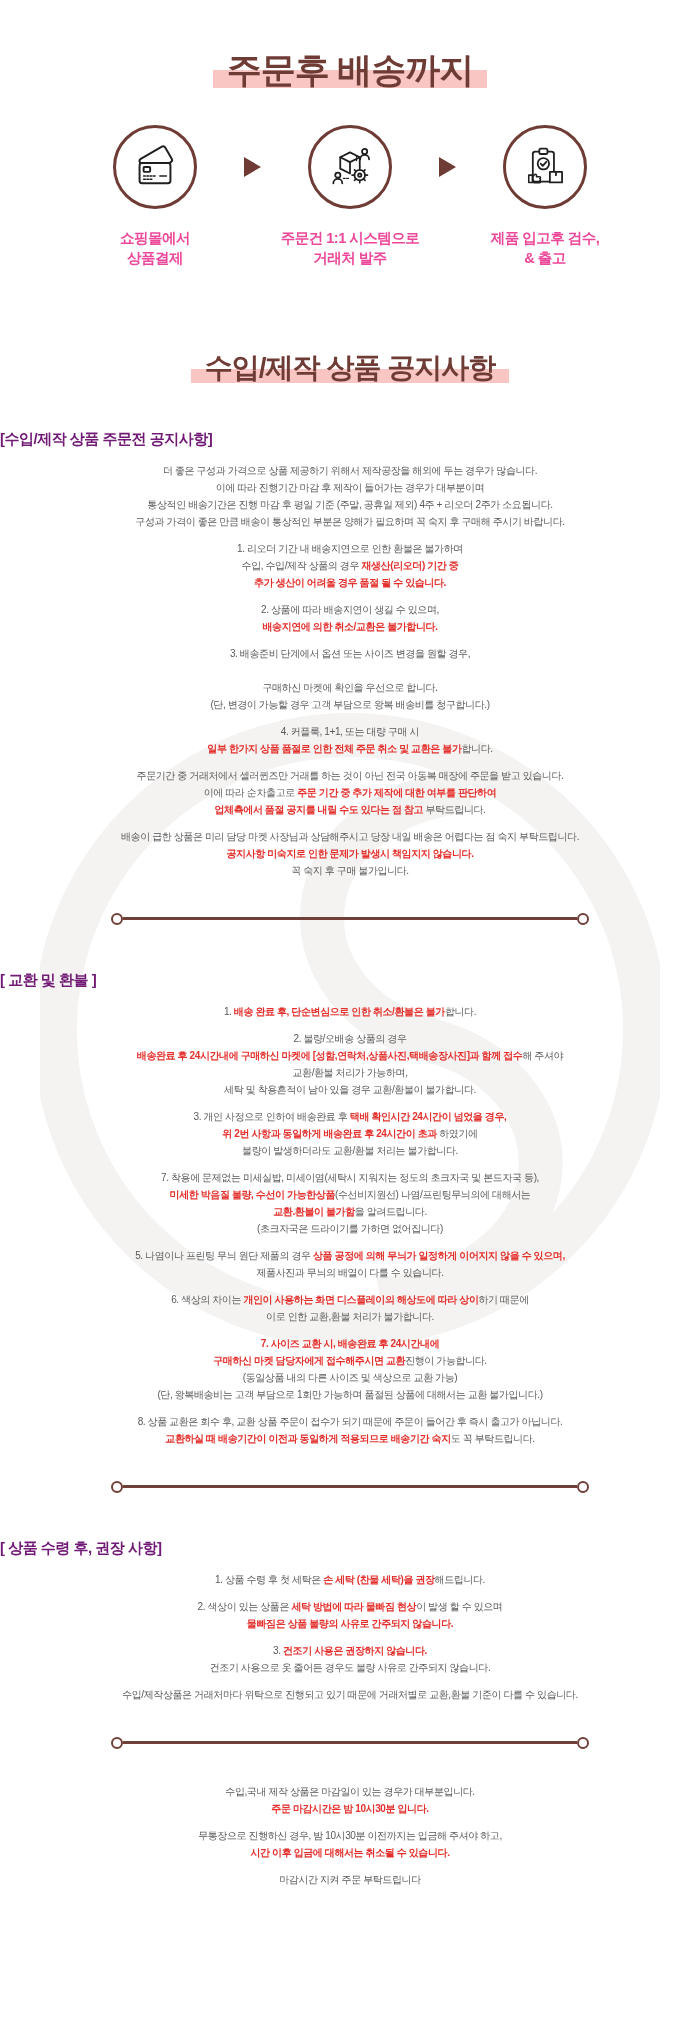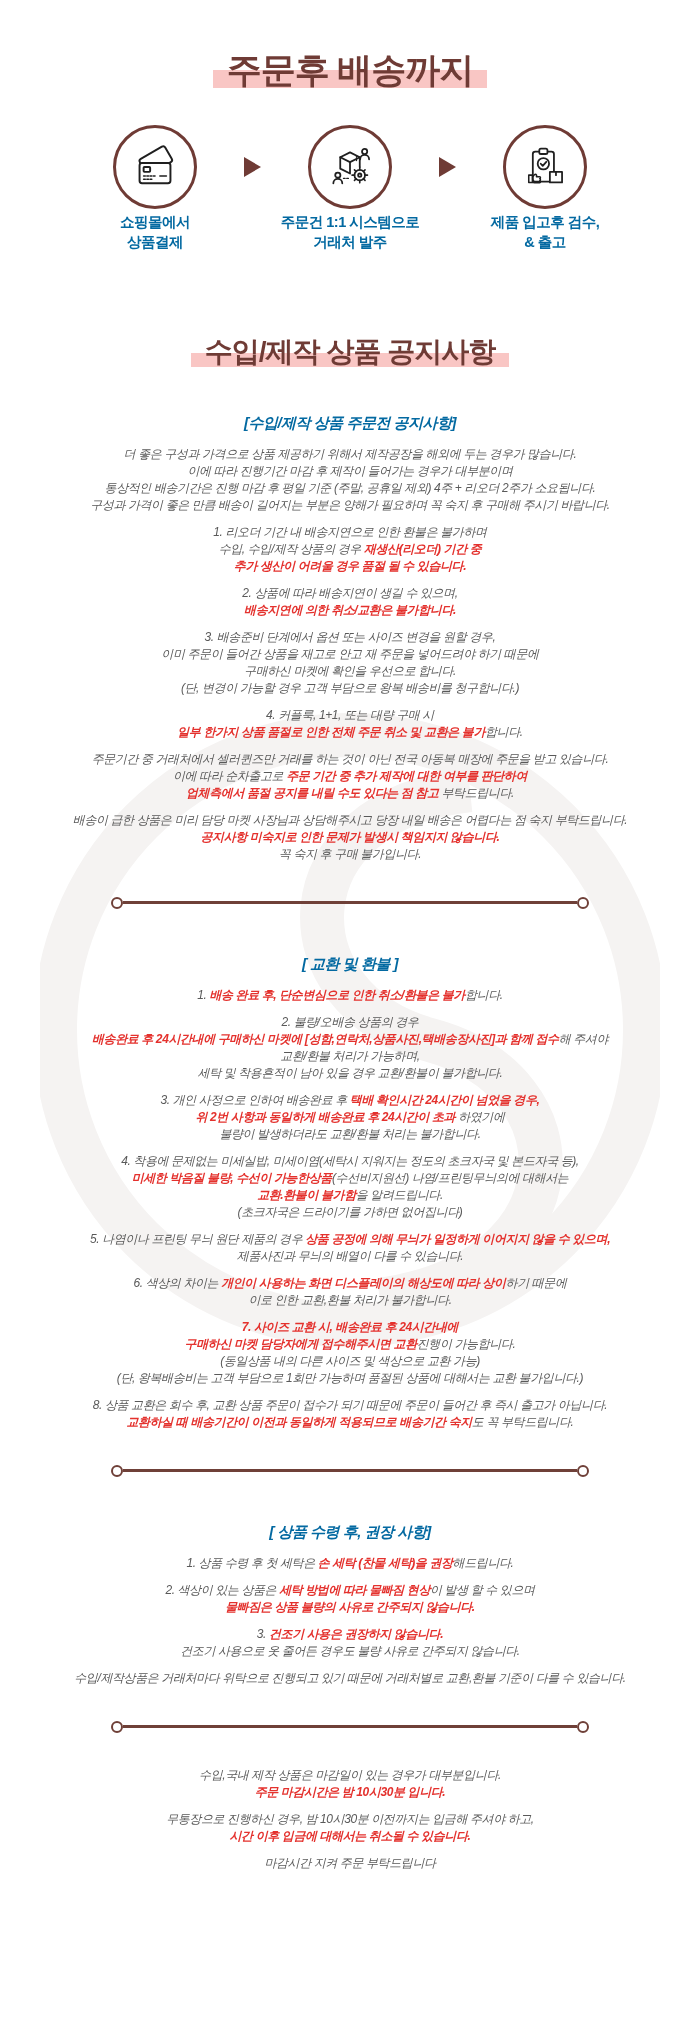--- a/index.html
+++ b/index.html
@@ -25,39 +25,39 @@
   }
 
   .steps{margin-top:36px;display:flex;justify-content:center;align-items:flex-start;}
   .step{width:178px;display:flex;flex-direction:column;align-items:center;}
   .circle{
     width:84px;height:84px;border:3px solid #6f3b35;border-radius:50%;
     display:flex;align-items:center;justify-content:center;background:#fff;box-sizing:border-box;
   }
   .circle svg{display:block;}
   .step-label{
-    margin-top:4px;color:#0369a1;font-weight:700;
+    margin-top:20px;color:#ec4899;font-weight:700;
     font-size:14.5px;line-height:1.35;text-align:center;letter-spacing:-0.5px;
   }
   .arrow{
     width:0;height:0;margin-top:32px;
     border-left:17px solid #6f3b35;
     border-top:10px solid transparent;border-bottom:10px solid transparent;
   }
 
   
   .notice{position:relative;margin-top:84px;}
   .sections{margin-top:0;}
   .block-heading{
-    margin:46px 0 13px;text-align:center;
-    color:#0369a1;font-size:15px;font-weight:700;letter-spacing:-0.5px;font-style:italic;
+    margin:46px 0 13px;
+    color:#701a75;font-size:15px;font-weight:700;letter-spacing:-0.5px;
   }
   .para{
     margin:10px 0;text-align:center;
-    color:#595959;font-size:12px;line-height:17px;letter-spacing:-0.4px;font-style:italic;
+    color:#595959;font-size:10px;line-height:17px;letter-spacing:-0.4px;
   }
   .para .red{color:#e4312d;font-weight:700;}
   .divider{
     margin:34px auto;width:478px;display:flex;align-items:center;
   }
   .divider .ring{
     width:8px;height:8px;border:2.5px solid #6f4038;border-radius:50%;
     background:#fff;flex:0 0 auto;box-sizing:content-box;
   }
   .divider .dline{flex:1;height:2.5px;background:#6f4038;}
@@ -139,37 +139,37 @@
         </div>
       </div>
 
     </div>
   </header>
 
   <section class="notice">
     <h2><span class="hl">수입/제작 상품 공지사항</span></h2>
     <div class="sections">
         <h3 class="block-heading">[수입/제작 상품 주문전 공지사항]</h3>
-        <p class="para"><span>더 좋은 구성과 가격으로 상품 제공하기 위해서 제작공장을 해외에 두는 경우가 많습니다.</span><br><span>이에 따라 진행기간 마감 후 제작이 들어가는 경우가 대부분이며</span><br><span>통상적인 배송기간은 진행 마감 후 평일 기준 (주말, 공휴일 제외) 4주 + 리오더 2주가 소요됩니다.</span><br><span>구성과 가격이 좋은 만큼 배송이 길어지는 부분은 양해가 필요하며 꼭 숙지 후 구매해 주시기 바랍니다.</span></p>
+        <p class="para"><span>더 좋은 구성과 가격으로 상품 제공하기 위해서 제작공장을 해외에 두는 경우가 많습니다.</span><br><span>이에 따라 진행기간 마감 후 제작이 들어가는 경우가 대부분이며</span><br><span>통상적인 배송기간은 진행 마감 후 평일 기준 (주말, 공휴일 제외) 4주 + 리오더 2주가 소요됩니다.</span><br><span>구성과 가격이 좋은 만큼 배송이 통상적인 부분은 양해가 필요하며 꼭 숙지 후 구매해 주시기 바랍니다.</span></p>
         <p class="para"><span>1. 리오더 기간 내 배송지연으로 인한 환불은 불가하며</span><br><span>수입, 수입/제작 상품의 경우 </span><span class="red">재생산(리오더) 기간 중</span><br><span class="red">추가 생산이 어려울 경우 품절 될 수 있습니다.</span></p>
         <p class="para"><span>2. 상품에 따라 배송지연이 생길 수 있으며,</span><br><span class="red">배송지연에 의한 취소/교환은 불가합니다.</span></p>
-        <p class="para"><span>3. 배송준비 단계에서 옵션 또는 사이즈 변경을 원할 경우,</span><br><span>이미 주문이 들어간 상품을 재고로 안고 재 주문을 넣어드려야 하기 때문에</span><br><span>구매하신 마켓에 확인을 우선으로 합니다.</span><br><span>(단, 변경이 가능할 경우 고객 부담으로 왕복 배송비를 청구합니다.)</span></p>
+        <p class="para"><span>3. 배송준비 단계에서 옵션 또는 사이즈 변경을 원할 경우,</span><br><br><span>구매하신 마켓에 확인을 우선으로 합니다.</span><br><span>(단, 변경이 가능할 경우 고객 부담으로 왕복 배송비를 청구합니다.)</span></p>
         <p class="para"><span>4. 커플룩, 1+1, 또는 대량 구매 시</span><br><span class="red">일부 한가지 상품 품절로 인한 전체 주문 취소 및 교환은 불가</span><span>합니다.</span></p>
         <p class="para"><span>주문기간 중 거래처에서 셀러퀸즈만 거래를 하는 것이 아닌 전국 아동복 매장에 주문을 받고 있습니다.</span><br><span>이에 따라 순차출고로 </span><span class="red">주문 기간 중 추가 제작에 대한 여부를 판단하여</span><br><span class="red">업체측에서 품절 공지를 내릴 수도 있다는 점 참고</span><span> 부탁드립니다.</span></p>
         <p class="para"><span>배송이 급한 상품은 미리 담당 마켓 사장님과 상담해주시고 당장 내일 배송은 어렵다는 점 숙지 부탁드립니다.</span><br><span class="red">공지사항 미숙지로 인한 문제가 발생시 책임지지 않습니다.</span><br><span>꼭 숙지 후 구매 불가입니다.</span></p>
         <div class="divider">
           <span class="ring"></span>
           <span class="dline"></span>
           <span class="ring"></span>
         </div>
         <h3 class="block-heading">[ 교환 및 환불 ]</h3>
         <p class="para"><span>1. </span><span class="red">배송 완료 후, 단순변심으로 인한 취소/환불은 불가</span><span>합니다.</span></p>
         <p class="para"><span>2. 불량/오배송 상품의 경우</span><br><span class="red">배송완료 후 24시간내에 구매하신 마켓에 [성함,연락처,상품사진,택배송장사진]과 함께 접수</span><span>해 주셔야</span><br><span>교환/환불 처리가 가능하며,</span><br><span>세탁 및 착용흔적이 남아 있을 경우 교환/환불이 불가합니다.</span></p>
         <p class="para"><span>3. 개인 사정으로 인하여 배송완료 후 </span><span class="red">택배 확인시간 24시간이 넘었을 경우,</span><br><span class="red">위 2번 사항과 동일하게 배송완료 후 24시간이 초과</span><span> 하였기에</span><br><span>불량이 발생하더라도 교환/환불 처리는 불가합니다.</span></p>
-        <p class="para"><span>4. 착용에 문제없는 미세실밥, 미세이염(세탁시 지워지는 정도의 초크자국 및 본드자국 등),</span><br><span class="red">미세한 박음질 불량, 수선이 가능한상품</span><span>(수선비지원선) 나염/프린팅무늬의에 대해서는</span><br><span class="red">교환.환불이 불가함</span><span>을 알려드립니다.</span><br><span>(초크자국은 드라이기를 가하면 없어집니다)</span></p>
+        <p class="para"><span>7. 착용에 문제없는 미세실밥, 미세이염(세탁시 지워지는 정도의 초크자국 및 본드자국 등),</span><br><span class="red">미세한 박음질 불량, 수선이 가능한상품</span><span>(수선비지원선) 나염/프린팅무늬의에 대해서는</span><br><span class="red">교환.환불이 불가함</span><span>을 알려드립니다.</span><br><span>(초크자국은 드라이기를 가하면 없어집니다)</span></p>
         <p class="para"><span>5. 나염이나 프린팅 무늬 원단 제품의 경우 </span><span class="red">상품 공정에 의해 무늬가 일정하게 이어지지 않을 수 있으며,</span><br><span>제품사진과 무늬의 배열이 다를 수 있습니다.</span></p>
         <p class="para"><span>6. 색상의 차이는 </span><span class="red">개인이 사용하는 화면 디스플레이의 해상도에 따라 상이</span><span>하기 때문에</span><br><span>이로 인한 교환,환불 처리가 불가합니다.</span></p>
         <p class="para"><span class="red">7. 사이즈 교환 시, 배송완료 후 24시간내에</span><br><span class="red">구매하신 마켓 담당자에게 접수해주시면 교환</span><span>진행이 가능합니다.</span><br><span>(동일상품 내의 다른 사이즈 및 색상으로 교환 가능)</span><br><span>(단, 왕복배송비는 고객 부담으로 1회만 가능하며 품절된 상품에 대해서는 교환 불가입니다.)</span></p>
         <p class="para"><span>8. 상품 교환은 회수 후, 교환 상품 주문이 접수가 되기 때문에 주문이 들어간 후 즉시 출고가 아닙니다.</span><br><span class="red">교환하실 때 배송기간이 이전과 동일하게 적용되므로 배송기간 숙지</span><span>도 꼭 부탁드립니다.</span></p>
         <div class="divider">
           <span class="ring"></span>
           <span class="dline"></span>
           <span class="ring"></span>
         </div>
         <h3 class="block-heading">[ 상품 수령 후, 권장 사항]</h3>

